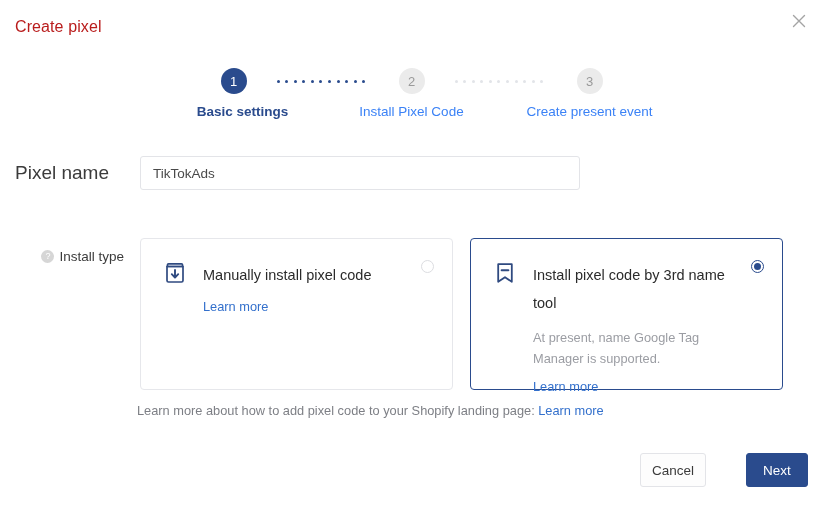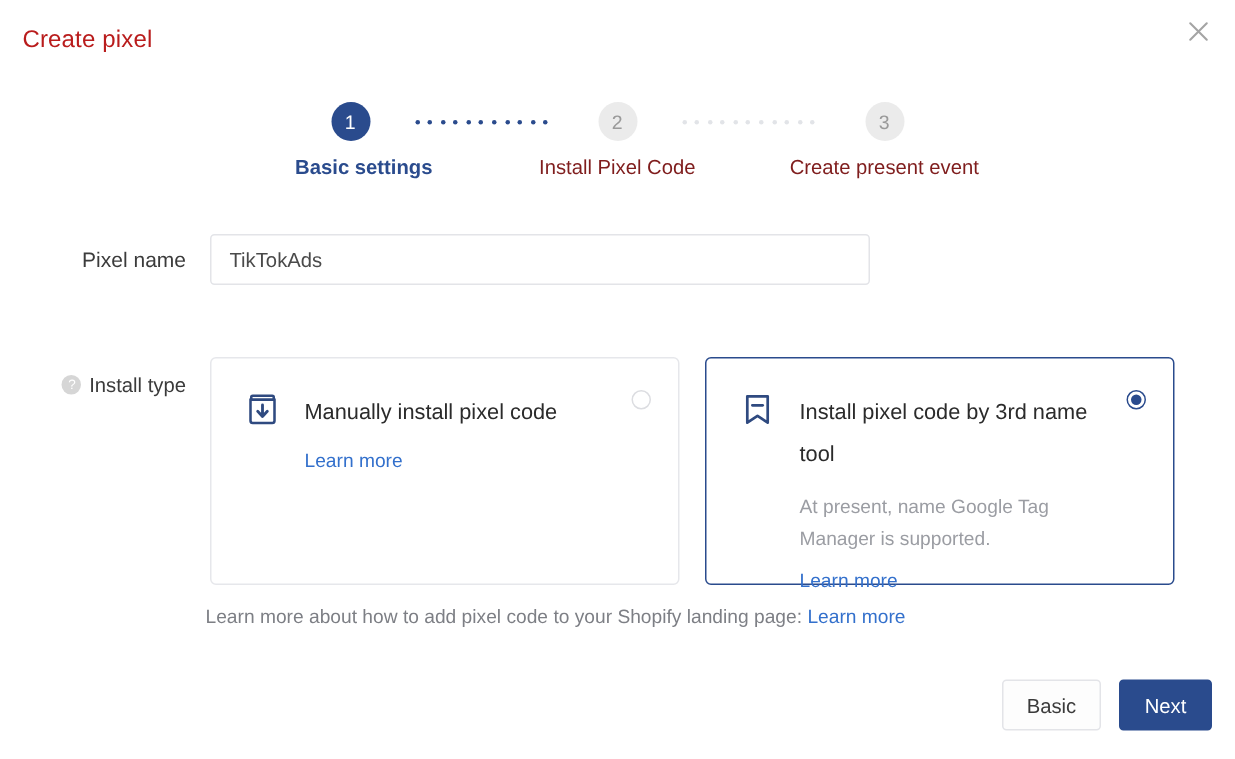--- a/index.html
+++ b/index.html
@@ -81,21 +81,21 @@
     margin-top: 10px;
     font-size: 13.5px;
     white-space: nowrap;
   }
   .step.active .step-label {
     color: #2a4b8d;
     font-weight: bold;
     padding-left: 18px;
   }
   .step.inactive .step-label {
-    color: #7f1d1d;
+    color: #3b82f6;
   }
   .connector {
     margin-top: 11px;
     height: 4px;
     display: flex;
     align-items: center;
     gap: 5.6px;
   }
   .connector.c1 { width: 92px; margin-left: 43px; margin-right: 43px; }
   .connector.c2 { width: 92px; margin-left: 43px; margin-right: 43px; }
@@ -111,23 +111,23 @@
   
   .row-pixel-name {
     position: absolute;
     left: 0;
     top: 156px;
     display: flex;
     align-items: center;
   }
   .field-label {
     width: 140px;
-    text-align: right;
+    text-align: center;
     padding-right: 16px;
-    font-size: 14px;
+    font-size: 19px;
     color: #3b3b3b;
     box-sizing: border-box;
   }
   .text-input {
     width: 440px;
     height: 34px;
     border: 1px solid #e3e4e8;
     border-radius: 3px;
     background: #ffffff;
     font-family: "Liberation Sans", sans-serif;
@@ -276,20 +276,21 @@
     width: 66px;
     background: #fdfdfd;
     border: 1px solid #e3e4e8;
     color: #3b3b3b;
   }
   .btn-next {
     width: 62px;
     background: #2a4b8d;
     border: 1px solid #2a4b8d;
     color: #ffffff;
+    margin-left: 28px;
   }
 </style>
 </head>
 <body>
 
 <div class="dialog">
 
   <div class="dialog-title">Create pixel</div>
 
   <div class="close-btn">
@@ -390,17 +391,17 @@
 
     </div>
   </div>
 
   <div class="footnote">
     <span>Learn more about how to add pixel code to your Shopify landing page:</span>
     <span class="lnk">Learn more</span>
   </div>
 
   <div class="actions">
-    <button class="btn btn-cancel">Basic</button>
+    <button class="btn btn-cancel">Cancel</button>
     <button class="btn btn-next">Next</button>
   </div>
 
 </div>
 
 </body></html>

